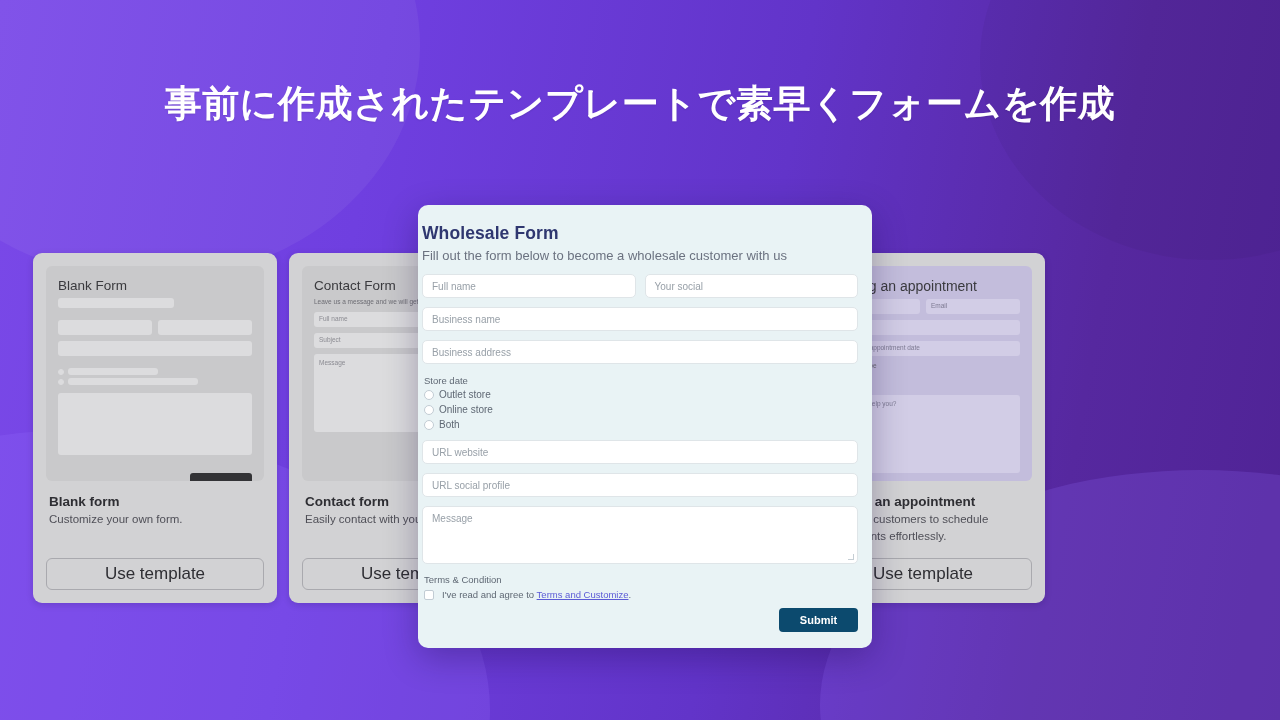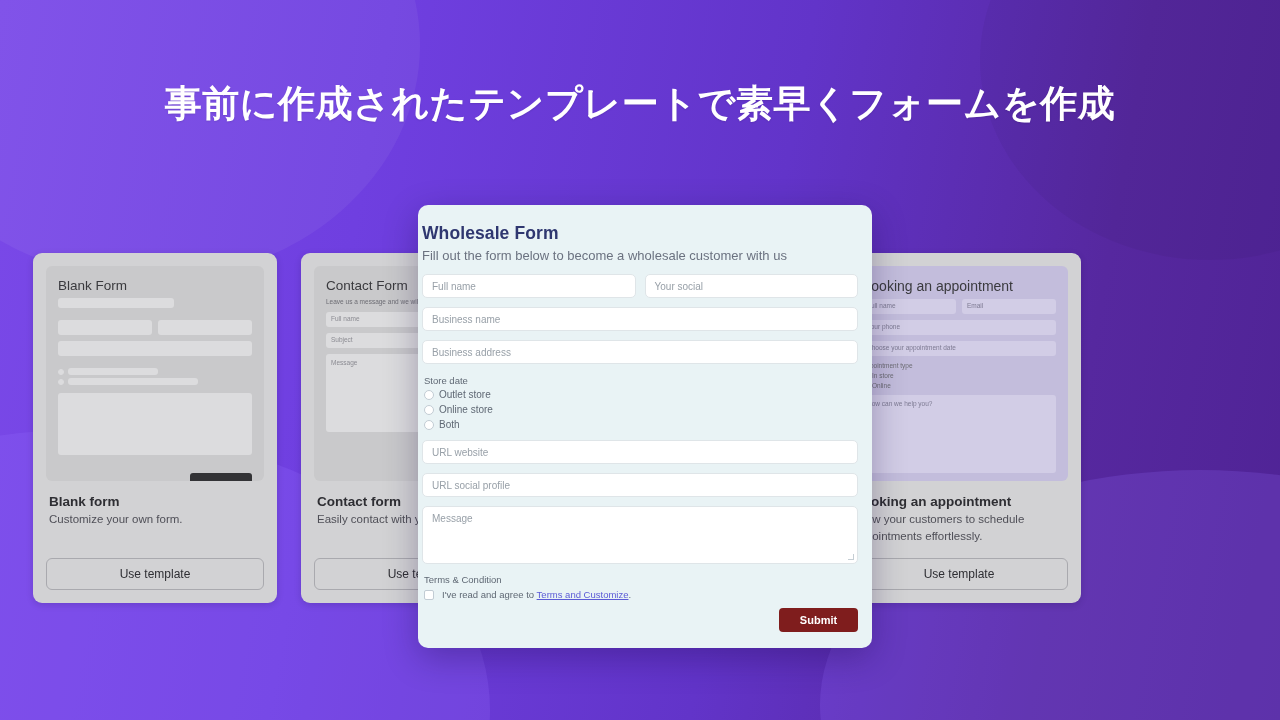--- a/index.html
+++ b/index.html
@@ -50,21 +50,21 @@
     text-shadow: 0 1px 2px rgba(0,0,0,0.10);
     font-family: "DejaVu Sans", sans-serif;
   }
 
   
   .cards {
     position: absolute;
     top: 253px; left: 33px;
     width: 1212px; height: 350px;
     display: flex;
-    gap: 24px;
+    gap: 12px;
   }
   .card {
     width: 244px;
     background: #d2d2d4;
     border-radius: 9px;
     padding: 13px 13px 0 13px;
     display: flex;
     flex-direction: column;
     box-shadow: 0 2px 7px rgba(20,0,50,0.16);
   }
@@ -167,21 +167,21 @@
     margin: 0 0 0 3px;
     white-space: pre-line;
   }
   .card-btn {
     margin: auto 0 13px 0;
     height: 32px;
     border: 1px solid #a9a9ae;
     border-radius: 6px;
     background: transparent;
     color: #2e2e33;
-    font-size: 12px;
+    font-size: 17px;
     display: flex; align-items: center; justify-content: center;
     font-family: "Liberation Sans", sans-serif;
     cursor: pointer;
   }
 
   
   .modal {
     position: absolute;
     left: 418px; top: 205px;
     width: 454px; height: 443px;
@@ -250,21 +250,21 @@
   .m-check-row { display: flex; align-items: center; gap: 8px; padding-left: 2px; }
   .m-check {
     width: 10px; height: 10px;
     border: 1.2px solid #c2ccd4; background: #ffffff;
     border-radius: 2px; flex: none;
   }
   .m-check-txt { font-size: 9.5px; color: #5f6874; }
   .m-link { color: #5b5bd6; text-decoration: underline; }
   .m-submit {
     margin: auto 0 2px auto;
-    background: #7f1d1d;
+    background: #0c4a6e;
     color: #ffffff;
     font-size: 11px;
     font-weight: bold;
     border: none;
     border-radius: 4px;
     width: 79px; height: 24px;
     cursor: pointer;
     font-family: "Liberation Sans", sans-serif;
   }
   .spacer8 { height: 6px; }

